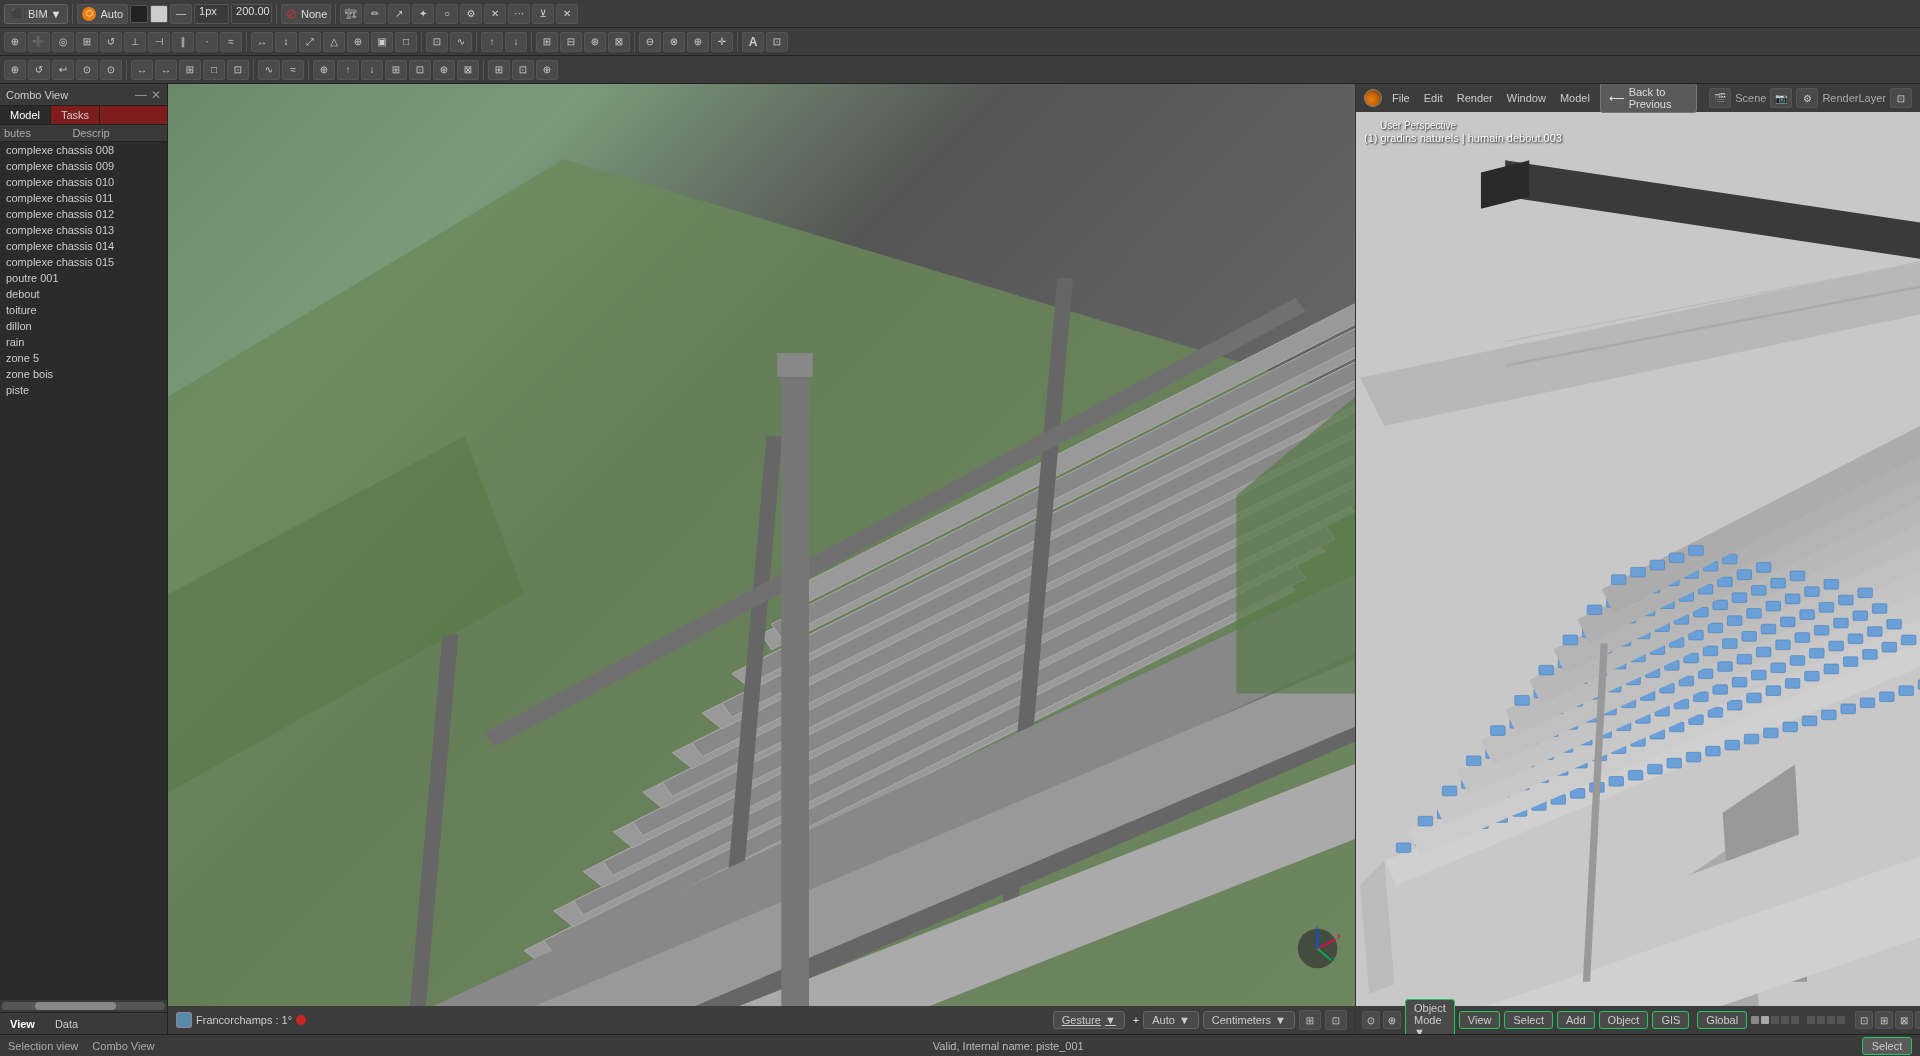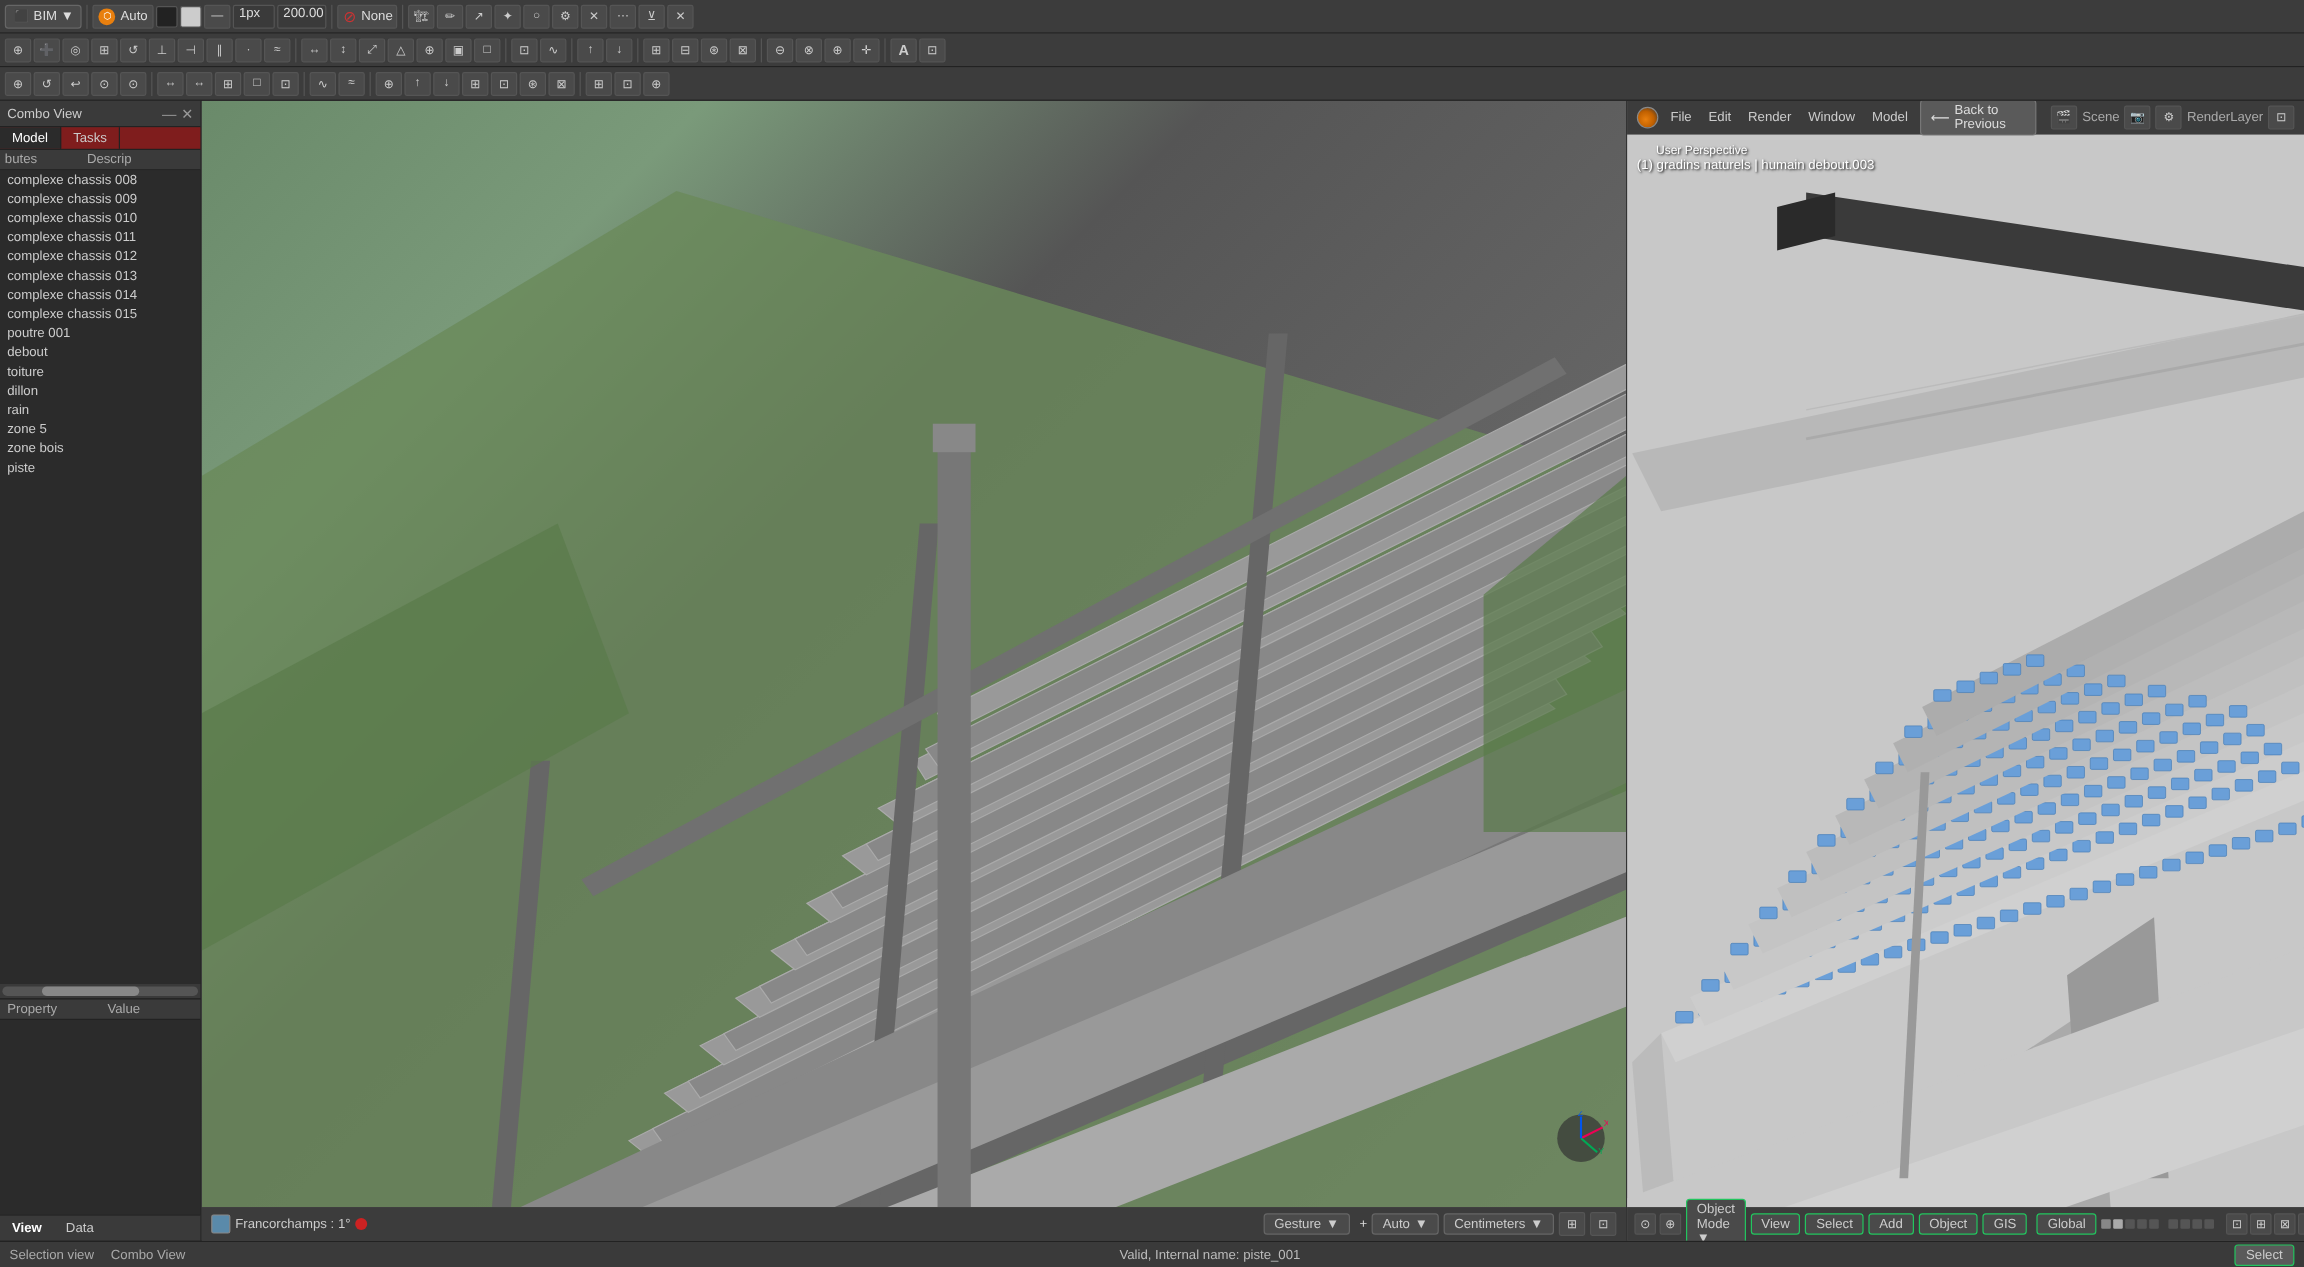--- a/index.html
+++ b/index.html
@@ -352,20 +352,21 @@
       display: flex;
       align-items: center;
       gap: 4px;
       background: #4a4a4a;
       border: 1px solid #666;
       border-radius: 3px;
       padding: 2px 8px;
       font-size: 11px;
       color: #ccc;
       cursor: pointer;
+      text-decoration: underline;
     }
     .unit-btn {
       display: flex;
       align-items: center;
       gap: 4px;
       background: #4a4a4a;
       border: 1px solid #666;
       border-radius: 3px;
       padding: 2px 8px;
       font-size: 11px;
@@ -639,26 +640,20 @@
       <div class="object-item">zone bois</div>
       <div class="object-item">piste</div>
     </div>
 
     <div id="scrollbar-horizontal">
       <div class="hscroll-track">
         <div class="hscroll-thumb"></div>
       </div>
     </div>
 
-    <div id="property-panel">
-      <div id="property-header">
-        <div class="prop-col-header">Property</div>
-        <div class="prop-col-header">Value</div>
-      </div>
-    </div>
 
     <div id="left-panel-tabs">
       <div class="left-panel-tab active">View</div>
       <div class="left-panel-tab">Data</div>
     </div>
   </div>
 
   <div id="left-viewport">
 
     <div class="left-canvas">

